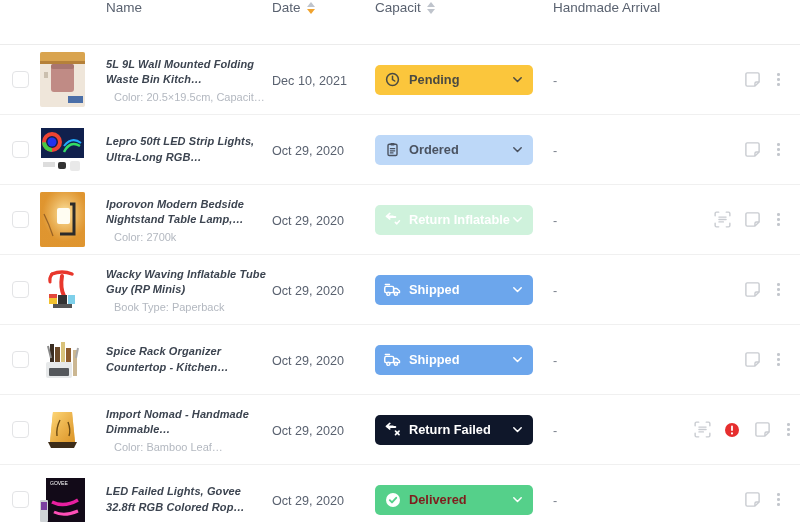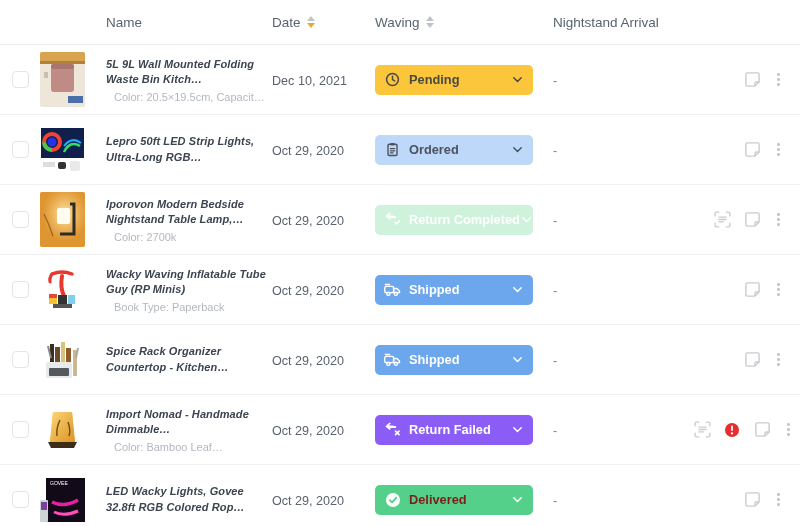--- a/index.html
+++ b/index.html
@@ -6,21 +6,21 @@
   html, body {
     width: 800px; height: 526px;
     background: #ffffff;
     font-family: "Liberation Sans", sans-serif;
     overflow: hidden;
   }
   .table { width: 800px; }
 
   
   .thead {
-    display: flex; align-items: center;
+    display: flex; align-items: flex-start;
     height: 45px;
     border-bottom: 1px solid #ececec;
     padding: 0 12px 0 0;
   }
   .th {
     font-size: 13.5px; color: #5a6270; font-weight: 400;
     display: flex; align-items: center; gap: 6px;
     white-space: nowrap;
   }
   .c-check  { width: 40px; flex: 0 0 40px; display:flex; align-items:center; justify-content:center; }
@@ -98,28 +98,28 @@
       <span>Name</span>
     </div>
     <div class="c-date th">
       <span>Date</span>
       <span class="sorter">
         <span class="tri up"></span>
         <span class="tri down on"></span>
       </span>
     </div>
     <div class="c-status th">
-      <span>Waving</span>
+      <span>Capacit</span>
       <span class="sorter">
         <span class="tri up"></span>
         <span class="tri down"></span>
       </span>
     </div>
     <div class="c-eta th">
-      <span>Nightstand Arrival</span>
+      <span>Handmade Arrival</span>
     </div>
     <div class="c-acts"></div>
   </div>
 
   <div id="tbody">
       <div class="row">
     <div class="c-check">
       <div class="checkbox"></div>
     </div>
     <div class="c-thumb">
@@ -268,21 +268,21 @@
     </div>
     <div class="c-status">
       <div class="badge" style="background:#CFF2DC;color:#ffffff">
         <span class="bico">
               <svg width="16" height="15" viewBox="0 0 18 16">
                 <path d="M9.5 3.5H4.2l2.4-2.4L5.2 0 .4 4.3l4.8 4.3 1.4-1.2-2.4-2.3h5.3z" fill="#ffffff"></path>
                 <path d="M3 5.2 h8.5" stroke="#ffffff" stroke-width="2.4" stroke-linecap="round"></path>
                 <path d="M11.6 11.2l1.7 1.7 3-3.4" stroke="#ffffff" stroke-width="1.7" fill="none" stroke-linecap="round" stroke-linejoin="round"></path>
               </svg>
             </span>
-        <span class="blabel">Return Completed</span>
+        <span class="blabel">Return Inflatable</span>
         <span class="bchev">
               <svg width="13" height="13" viewBox="0 0 14 14">
                 <path d="M3 5.2 L7 9.2 L11 5.2" stroke="#ffffff" stroke-width="1.6" fill="none" stroke-linecap="round" stroke-linejoin="round"></path>
               </svg>
             </span>
       </div>
     </div>
     <div class="c-eta">
       <span class="eta">-</span>
     </div>
@@ -457,21 +457,21 @@
           </span>
     </div>
     <div class="c-name">
       <div class="pname">Import Nomad - Handmade Dimmable…</div>
       <div class="pvar">Color: Bamboo Leaf…</div>
     </div>
     <div class="c-date">
       <span class="date">Oct 29, 2020</span>
     </div>
     <div class="c-status">
-      <div class="badge" style="background:#8b5cf6;color:#ffffff">
+      <div class="badge" style="background:#0f172a;color:#ffffff">
         <span class="bico">
               <svg width="16" height="15" viewBox="0 0 18 16">
                 <path d="M9.5 3.5H4.2l2.4-2.4L5.2 0 .4 4.3l4.8 4.3 1.4-1.2-2.4-2.3h5.3z" fill="#ffffff"></path>
                 <path d="M3 5.2 h8.5" stroke="#ffffff" stroke-width="2.4" stroke-linecap="round"></path>
                 <path d="M11.8 9.8l4 4M15.8 9.8l-4 4" stroke="#ffffff" stroke-width="1.8" stroke-linecap="round"></path>
               </svg>
             </span>
         <span class="blabel">Return Failed</span>
         <span class="bchev">
               <svg width="13" height="13" viewBox="0 0 14 14">
@@ -522,21 +522,21 @@
               <path d="M14 18 q10-8 20 2 q-8 8-20 4" stroke="#f028a" stroke-width="3" fill="none"></path>
               <path d="M12 30 q12 6 26-2" stroke="#e81fa0" stroke-width="3.5" fill="none"></path>
               <path d="M14 40 q10 5 24-1" stroke="#ff4fb8" stroke-width="3" fill="none"></path>
               <rect x="0" y="28" width="8" height="22" rx="1" fill="#cfd3d6"></rect>
               <rect x="1" y="30" width="6" height="8" fill="#7b3fa0"></rect>
               <text x="10" y="13" fill="#fff" font-size="5" font-family="sans-serif">GOVEE</text>
             </svg>
           </span>
     </div>
     <div class="c-name">
-      <div class="pname">LED Wacky Lights, Govee 32.8ft RGB Colored Rop…</div>
+      <div class="pname">LED Failed Lights, Govee 32.8ft RGB Colored Rop…</div>
 
     </div>
     <div class="c-date">
       <span class="date">Oct 29, 2020</span>
     </div>
     <div class="c-status">
       <div class="badge" style="background:#55D08A;color:#7f1d1d">
         <span class="bico">
               <svg width="16" height="16" viewBox="0 0 16 16">
                 <circle cx="8" cy="8" r="7" fill="#ffffff"></circle>

